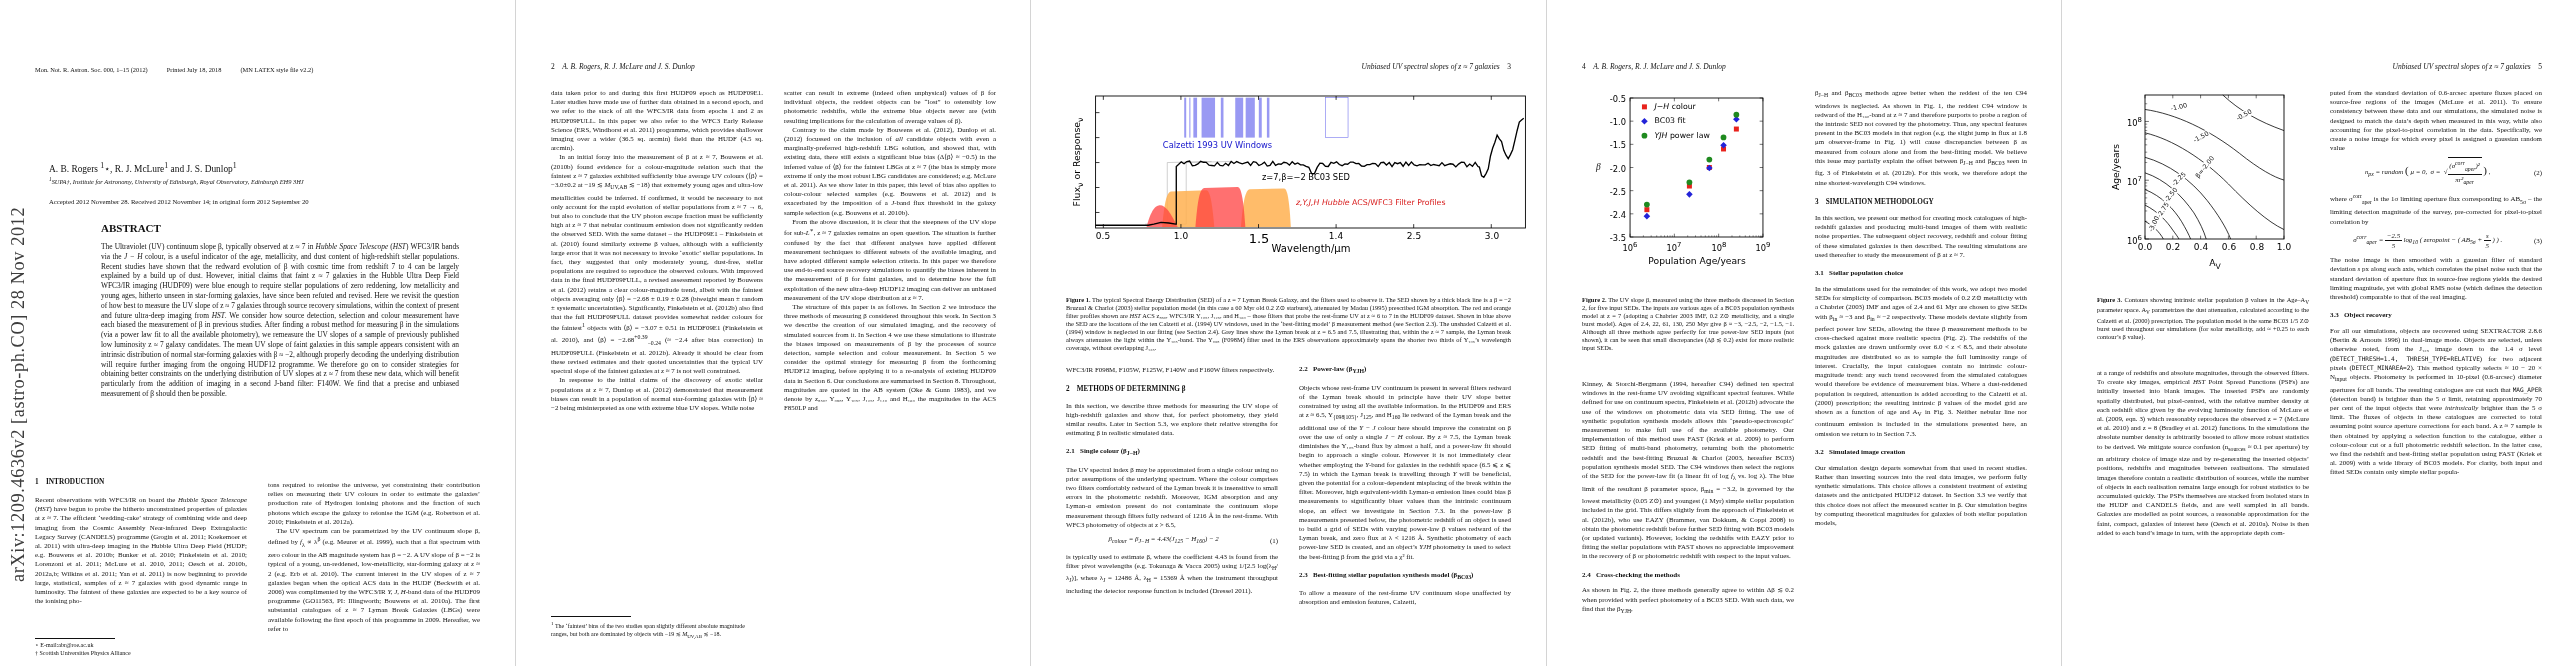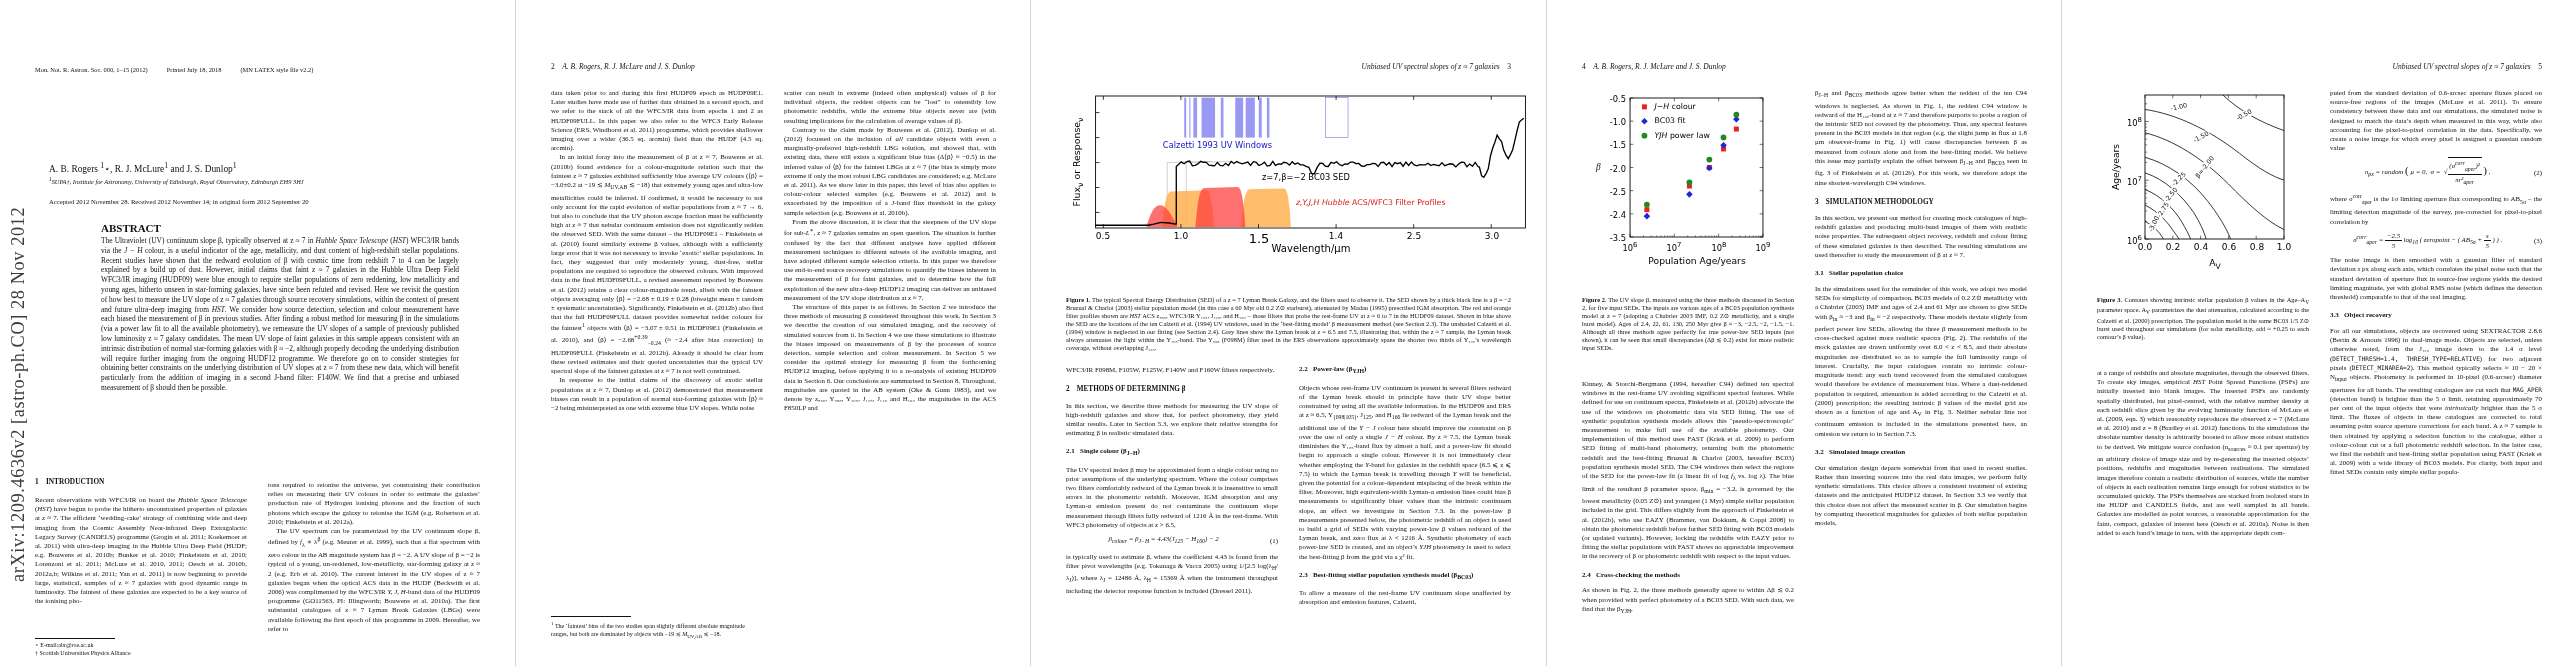--- a/index.html
+++ b/index.html
@@ -15,21 +15,21 @@
   .journal-line{position:absolute;top:66px;left:35px;font-size:6.4px;white-space:nowrap;}
   .journal-line span{margin-right:19px;}
   .arxiv{position:absolute;left:7.8px;top:582px;transform-origin:0 0;
          transform:rotate(-90deg);white-space:nowrap;font-size:18.3px;color:#3d3d3d;
          font-family:"Liberation Serif","DejaVu Serif",serif;letter-spacing:0.6px;}
   .title{position:absolute;left:49px;top:96px;width:434px;font-size:15.6px;line-height:22px;font-weight:normal;margin:0;}
   .authors{position:absolute;left:49px;top:161px;font-size:9.4px;}
   .affil{position:absolute;left:49px;top:176px;font-size:6.4px;font-style:italic;}
   .accepted{position:absolute;left:49px;top:198px;font-size:6.7px;}
   .abs-label{position:absolute;left:101px;top:222px;font-size:11px;font-weight:bold;}
-  .abstract{position:absolute;left:101px;top:236px;width:358px;font-size:7.4px;line-height:9.8px;text-align:justify;}
+  .abstract{position:absolute;left:101px;top:242px;width:358px;font-size:7.4px;line-height:9.8px;text-align:justify;}
   .keywords{position:absolute;left:101px;top:431px;width:358px;font-size:7.3px;line-height:9.7px;text-align:justify;}
   
   .col{position:absolute;width:212px;font-size:6.9px;line-height:9.2px;text-align:justify;overflow:hidden;}
   .col p{margin:0;text-indent:8.3px;}
   .col p.ni{text-indent:0;}
   .sechead{font-weight:bold;font-size:7.2px;margin:11px 0 6.1px 0;text-indent:0 !important;text-align:left;}
   .subhead{font-weight:bold;font-size:7px;margin:10px 0 5.6px 0;text-indent:0 !important;text-align:left;}
   h2.mainsec{position:absolute;font-size:7.3px;margin:0;font-weight:bold;}
   .fnblock{position:absolute;width:212px;font-size:6px;line-height:7.7px;}
   .fnblock .rule{width:80px;border-top:0.6px solid #111;margin-bottom:2.8px;}

